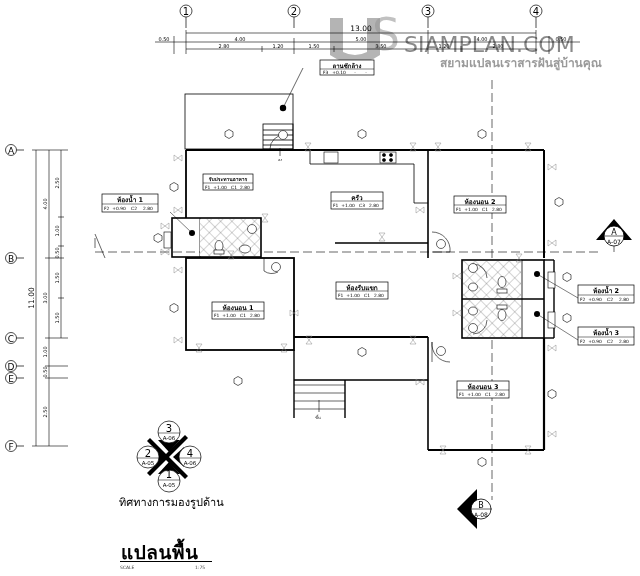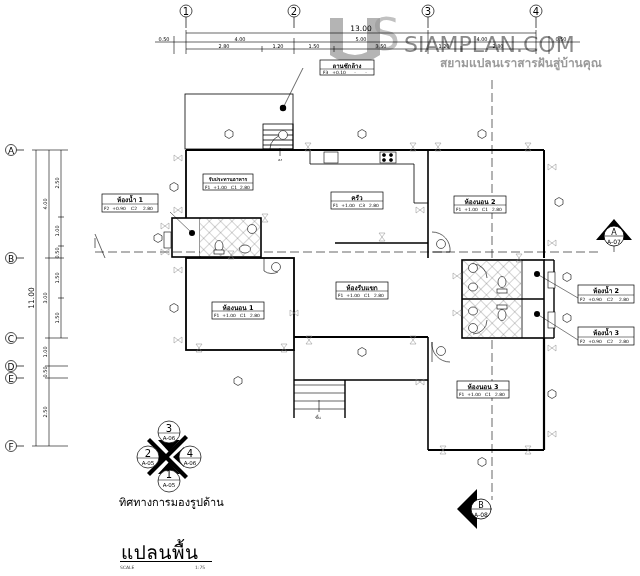--- a/index.html
+++ b/index.html
@@ -7,21 +7,21 @@
   #plan{position:absolute;left:0;top:0;width:640px;height:576px;}
   .t{font-family:"DejaVu Sans",sans-serif;fill:#000;}
   .dim{font-size:5px;}
   .dimbig{font-size:7.5px;}
   .grid{font-size:10px;}
   .wm1{font-family:"DejaVu Sans",sans-serif;font-size:22px;fill:#8a8a8a;}
   .wm2{font-family:"DejaVu Sans",sans-serif;font-size:12px;fill:#9a9a9a;font-weight:bold;}
   .lblT{font-size:6.5px;font-weight:bold;}
   .lblS{font-size:4.4px;}
   .tag{font-size:3.5px;}
-  .title{position:absolute;left:121px;top:537px;font-family:"DejaVu Sans",sans-serif;font-size:19px;font-weight:normal;letter-spacing:0.5px;}
+  .title{position:absolute;left:121px;top:537px;font-family:"DejaVu Sans",sans-serif;font-size:19px;font-weight:bold;letter-spacing:0.5px;}
   .title-rule{position:absolute;left:120px;top:561px;width:92px;height:1px;background:#000;}
   .scale-l{position:absolute;left:120px;top:565px;font-family:"DejaVu Sans",sans-serif;font-size:4.5px;color:#444;}
   .scale-v{position:absolute;left:195px;top:565px;font-family:"DejaVu Sans",sans-serif;font-size:4.5px;color:#444;}
   .compass-cap{position:absolute;left:119px;top:493px;font-family:"DejaVu Sans",sans-serif;font-size:11px;}
 </style>
 </head>
 <body>
 
 <svg id="plan" viewBox="0 0 640 576" xmlns="http://www.w3.org/2000/svg">
   <defs>

